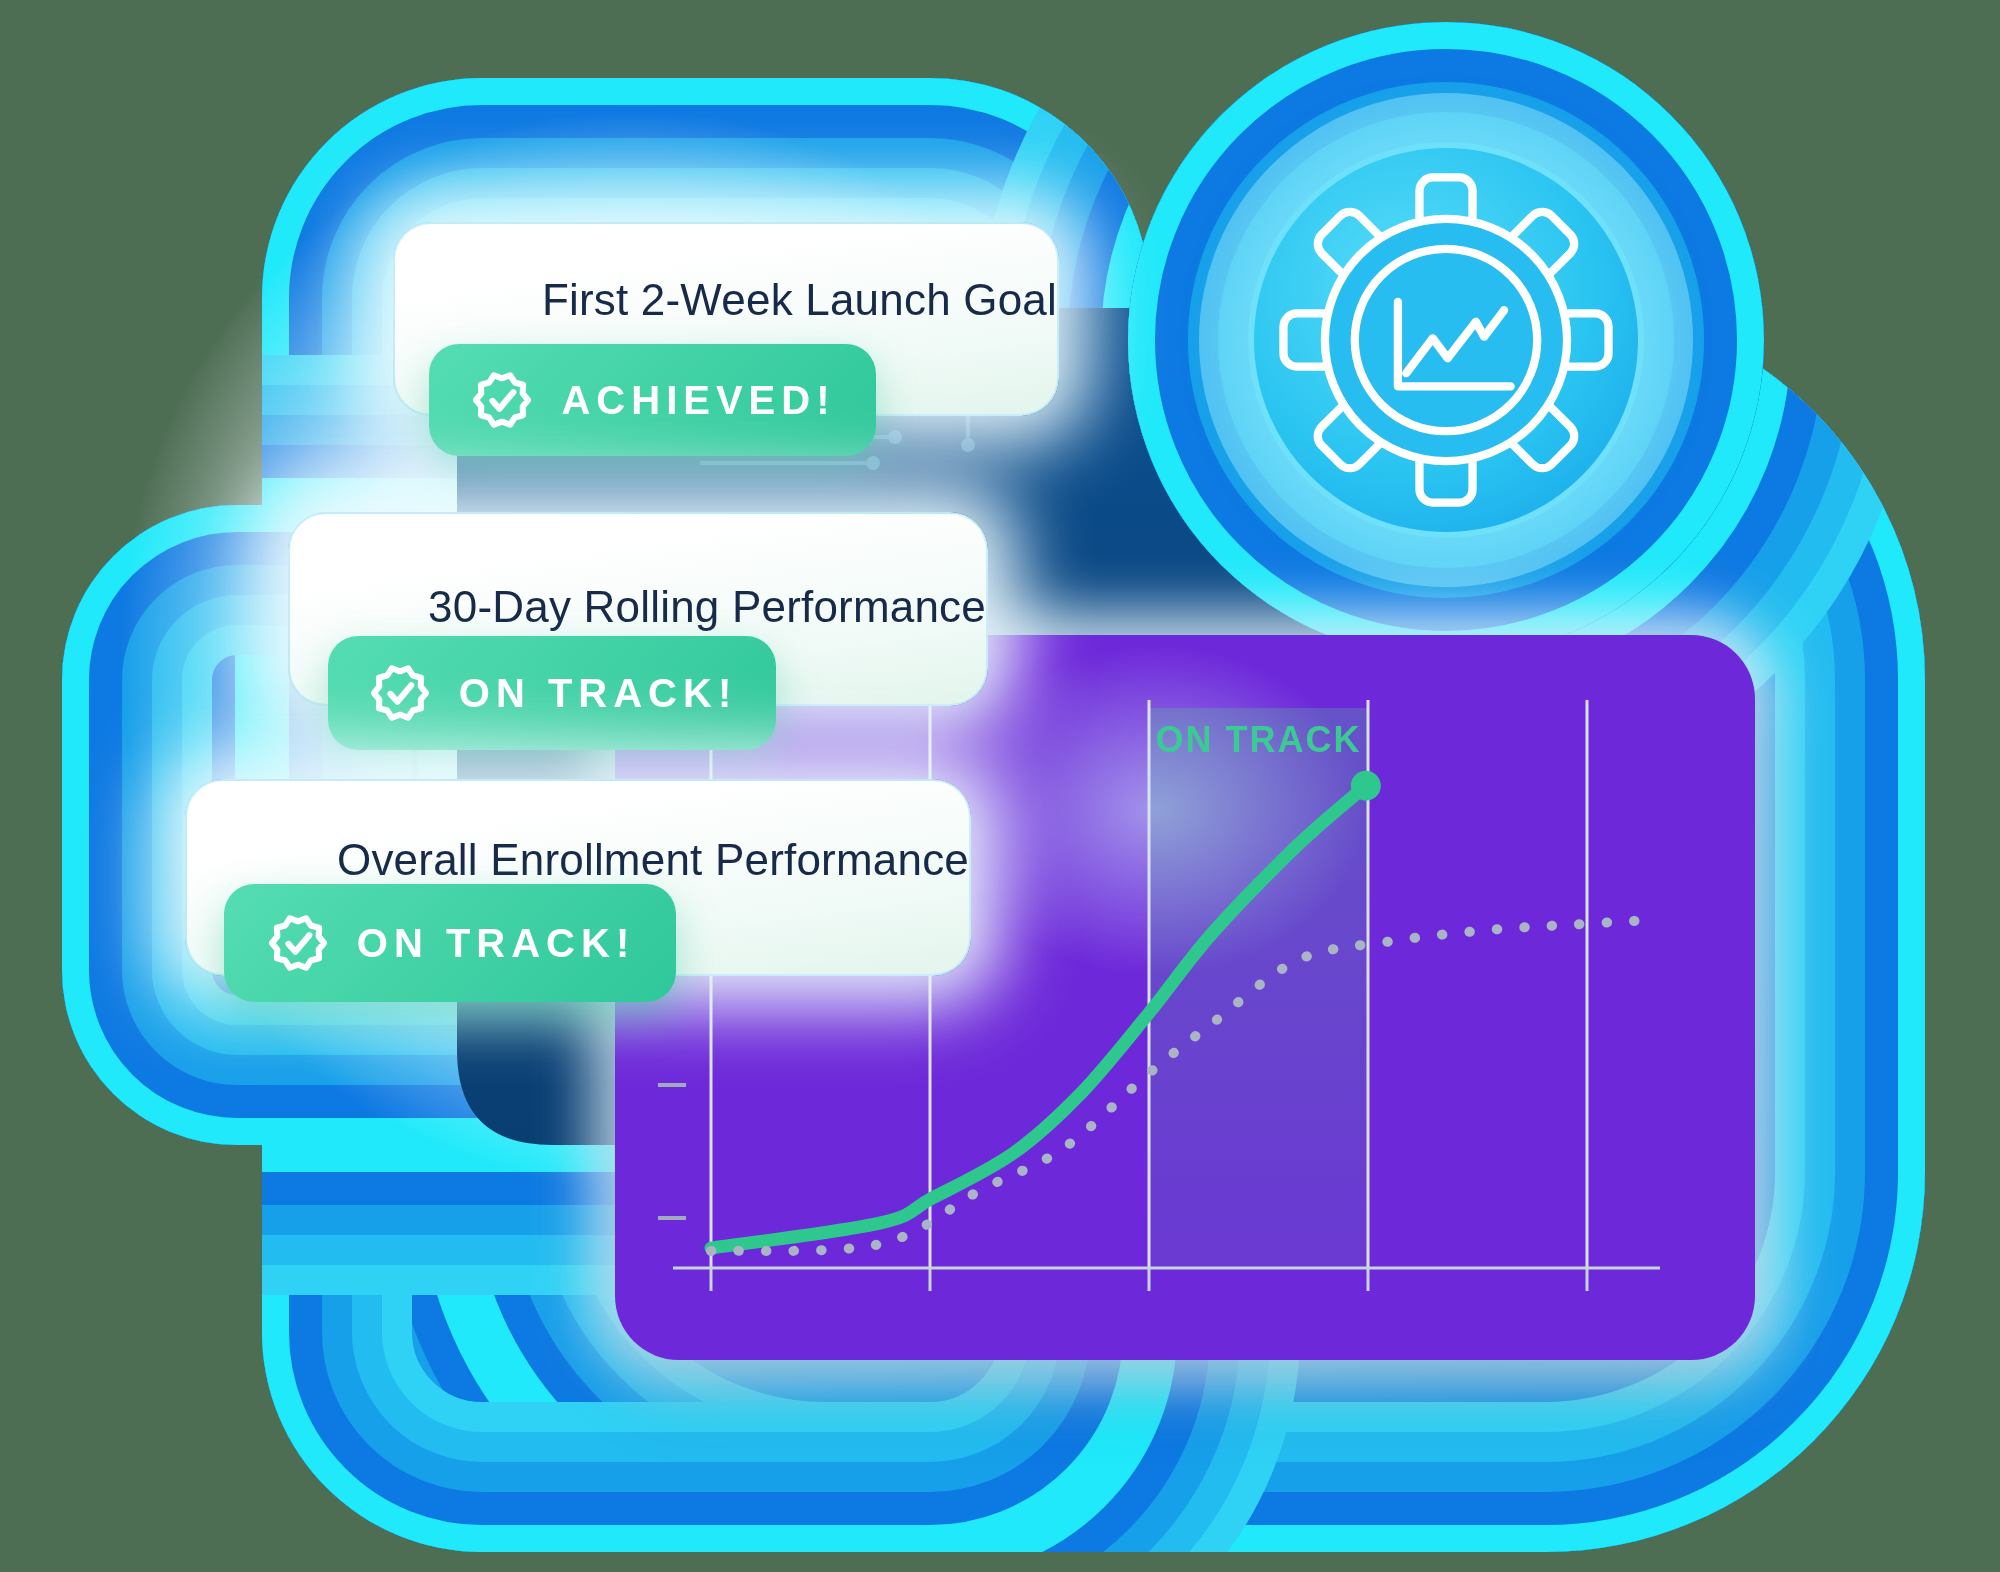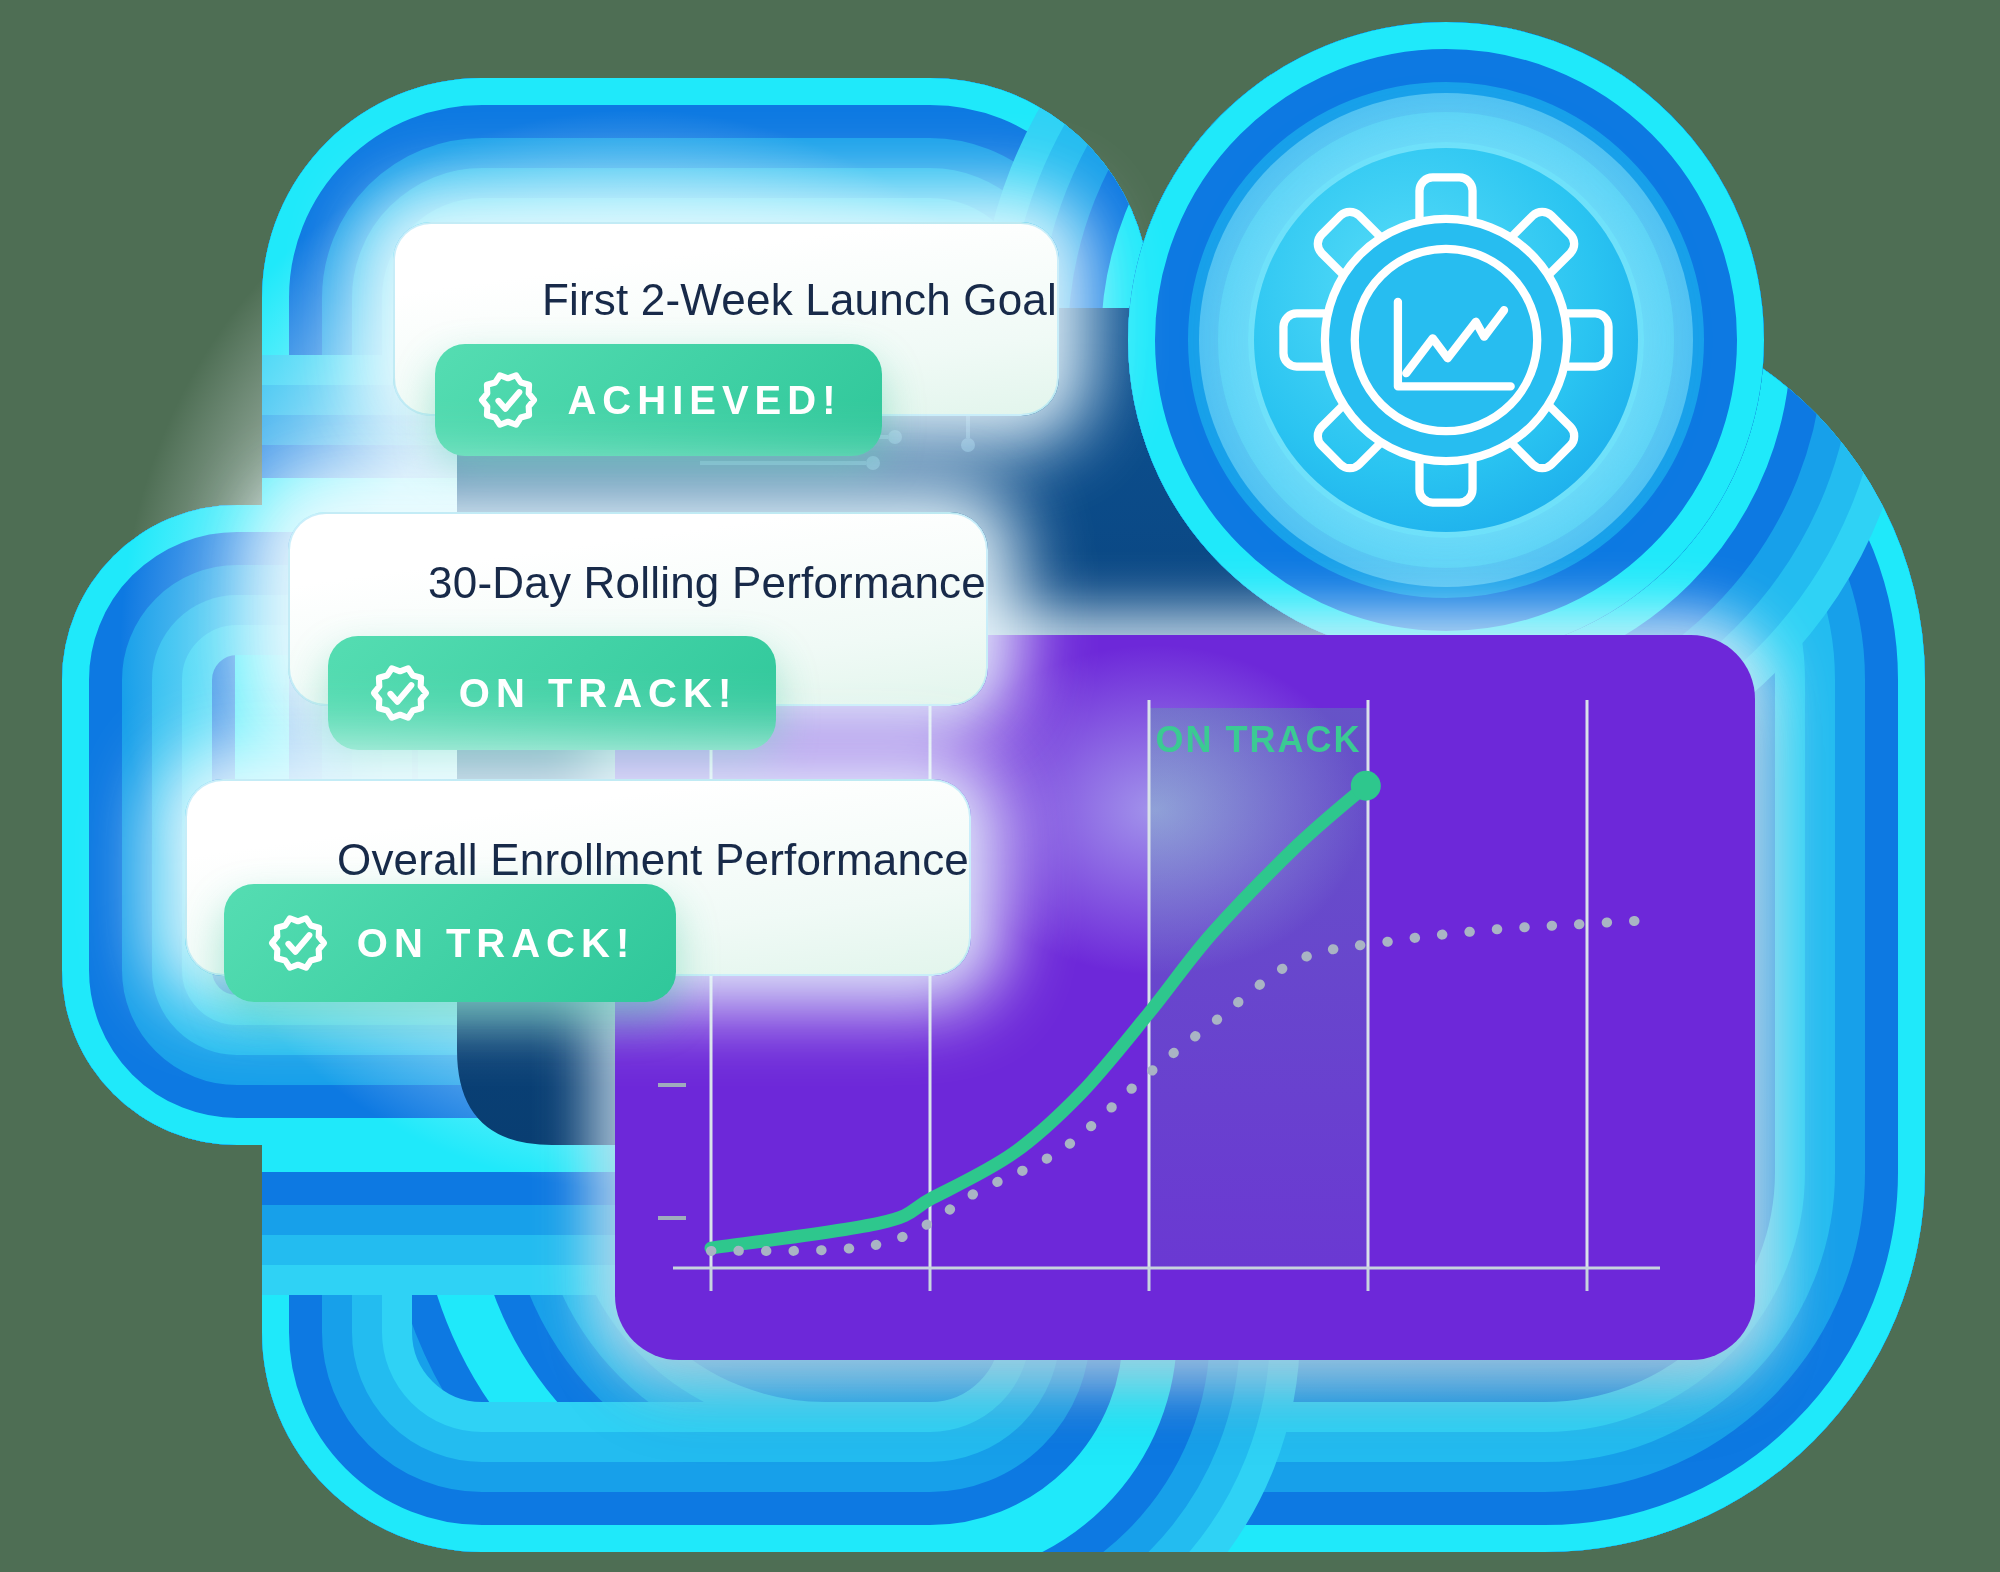--- a/index.html
+++ b/index.html
@@ -34,21 +34,21 @@
   
   .label-card{background:linear-gradient(172deg,#ffffff 25%,#f0faf6 72%,#e2f5ec 100%);
     border:2px solid rgba(158,224,245,0.55);border-radius:38px;
     box-shadow:0 0 70px 32px rgba(240,252,255,0.92),0 18px 45px rgba(30,90,150,0.10);}
   .card-title{text-align:right;font-weight:400;color:#182a49;font-size:44px;letter-spacing:0.2px;white-space:nowrap;}
   .badge{position:absolute;display:flex;align-items:center;justify-content:center;gap:26px;
     background:linear-gradient(135deg,#55ddb2,#2fc79a);border-radius:30px;
     box-shadow:0 18px 40px rgba(40,195,150,0.38);}
   .badge-label{color:#ffffff;font-size:40px;font-weight:700;letter-spacing:6px;white-space:nowrap;}
   .c1 .card-title{margin-top:51px;}
-  .c2 .card-title{margin-top:44px;}
+  .c2 .card-title{margin-top:68px;}
   .c3 .card-title{margin-top:54px;}
 </style>
 </head>
 <body>
 
 <div class="stage">
 
   <svg class="abs" width="2000" height="1572" viewBox="0 0 2000 1572">
     <defs>
       <linearGradient id="bgFill" x1="0" y1="0" x2="2000" y2="1572" gradientUnits="userSpaceOnUse">
@@ -205,21 +205,21 @@
           <path d="M96.0,613.1 C124.1,609.0 227.8,596.5 264.6,588.1 C301.5,579.8 294.9,574.8 317.2,563.1 C339.5,551.5 373.4,535.8 398.2,518.3 C423.0,500.8 443.5,481.4 466.1,458.1 C488.7,434.7 512.1,404.7 534.0,378.0 C555.9,351.3 572.7,325.9 597.5,297.9 C622.3,269.9 657.4,234.4 682.9,209.8 C708.5,185.3 739.5,160.6 750.8,150.8" fill="none" stroke="#2ec78d" stroke-linecap="round" stroke-width="13"></path>
           <circle cx="750.81" cy="150.76800000000003" r="15" fill="#2ec78d"></circle>
           <path d="M96.0,616.0 C124.1,614.8 219.7,619.3 264.6,609.1 C309.5,599.0 334.7,571.2 365.4,555.2 C396.0,539.2 420.5,532.7 448.6,513.2 C476.7,493.7 509.2,459.0 534.0,438.2 C558.8,417.3 572.7,407.0 597.5,388.2 C622.3,369.4 653.4,338.8 682.9,325.1 C712.5,311.5 743.1,311.4 774.9,306.4 C806.7,301.4 842.4,297.9 873.4,295.0 C904.5,292.2 935.1,291.0 961.1,289.4 C987.0,287.8 1017.6,286.0 1028.9,285.4" fill="none" stroke="#a9b4c4" stroke-linecap="round" stroke-width="10" stroke-dasharray="0.5 27"></path>
         </g>
     </svg>
     <div class="abs ontrack-label" style="left:534px;width:219px;">ON TRACK</div>
   </div>
 
   <div class="abs label-card c1" style="left:393px;top:222px;width:662px;height:190px;">
     <div class="card-title">First 2-Week Launch Goal</div>
-    <div class="badge" style="left:40px;top:120px;width:447px;height:112px;text-align:right;">
+    <div class="badge" style="left:34px;top:120px;width:447px;height:112px;text-align:right;">
       <svg width="66" height="66" viewBox="-38 -38 76 76" fill="none" stroke="#ffffff" stroke-width="7" stroke-linejoin="round" stroke-linecap="round">
         <polygon points="30,0 23.8,7.7 24.3,17.6 14.7,20.2 9.3,28.5 0,25 -9.3,28.5 -14.7,20.2 -24.3,17.6 -23.8,7.7 -30,0 -23.8,-7.7 -24.3,-17.6 -14.7,-20.2 -9.3,-28.5 0,-25 9.3,-28.5 14.7,-20.2 24.3,-17.6 23.8,-7.7"></polygon>
         <path d="M-11,1 L-3,10 L13,-9"></path>
       </svg>
       <span class="badge-label">ACHIEVED!</span>
     </div>
   </div>
 
   <div class="abs label-card c2" style="left:288px;top:512px;width:696px;height:190px;">
     <div class="card-title">30-Day Rolling Performance</div>

